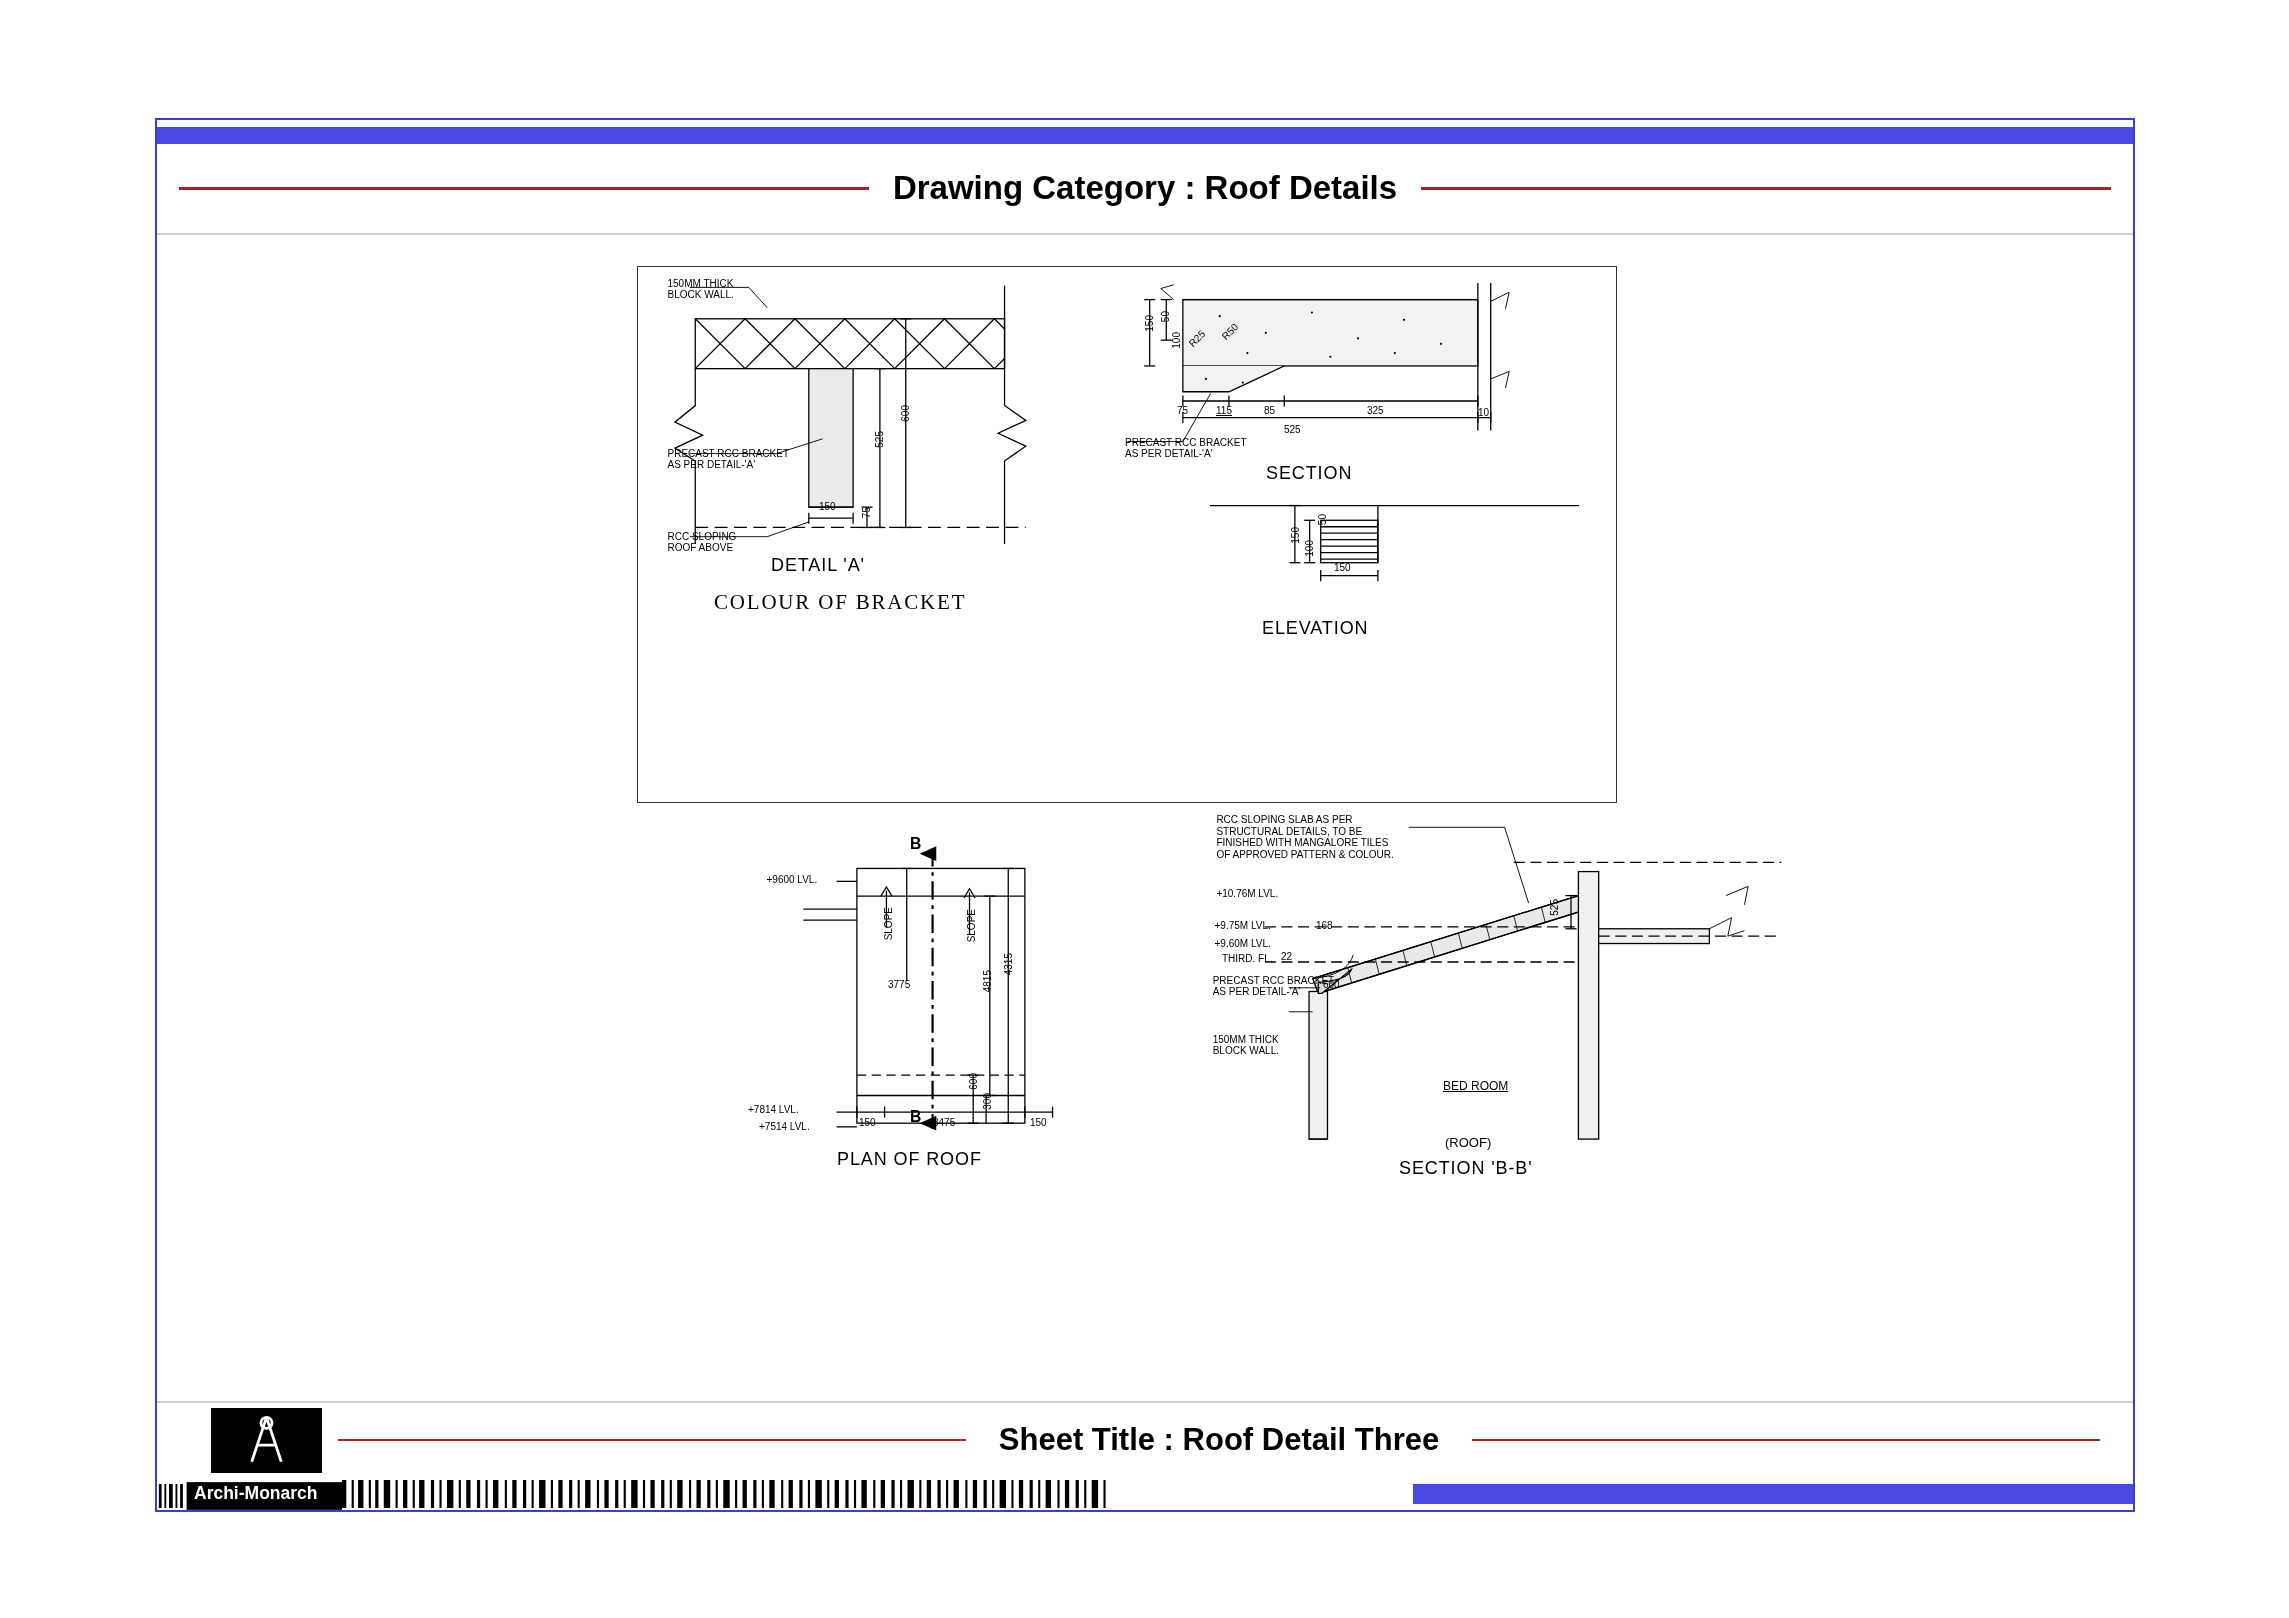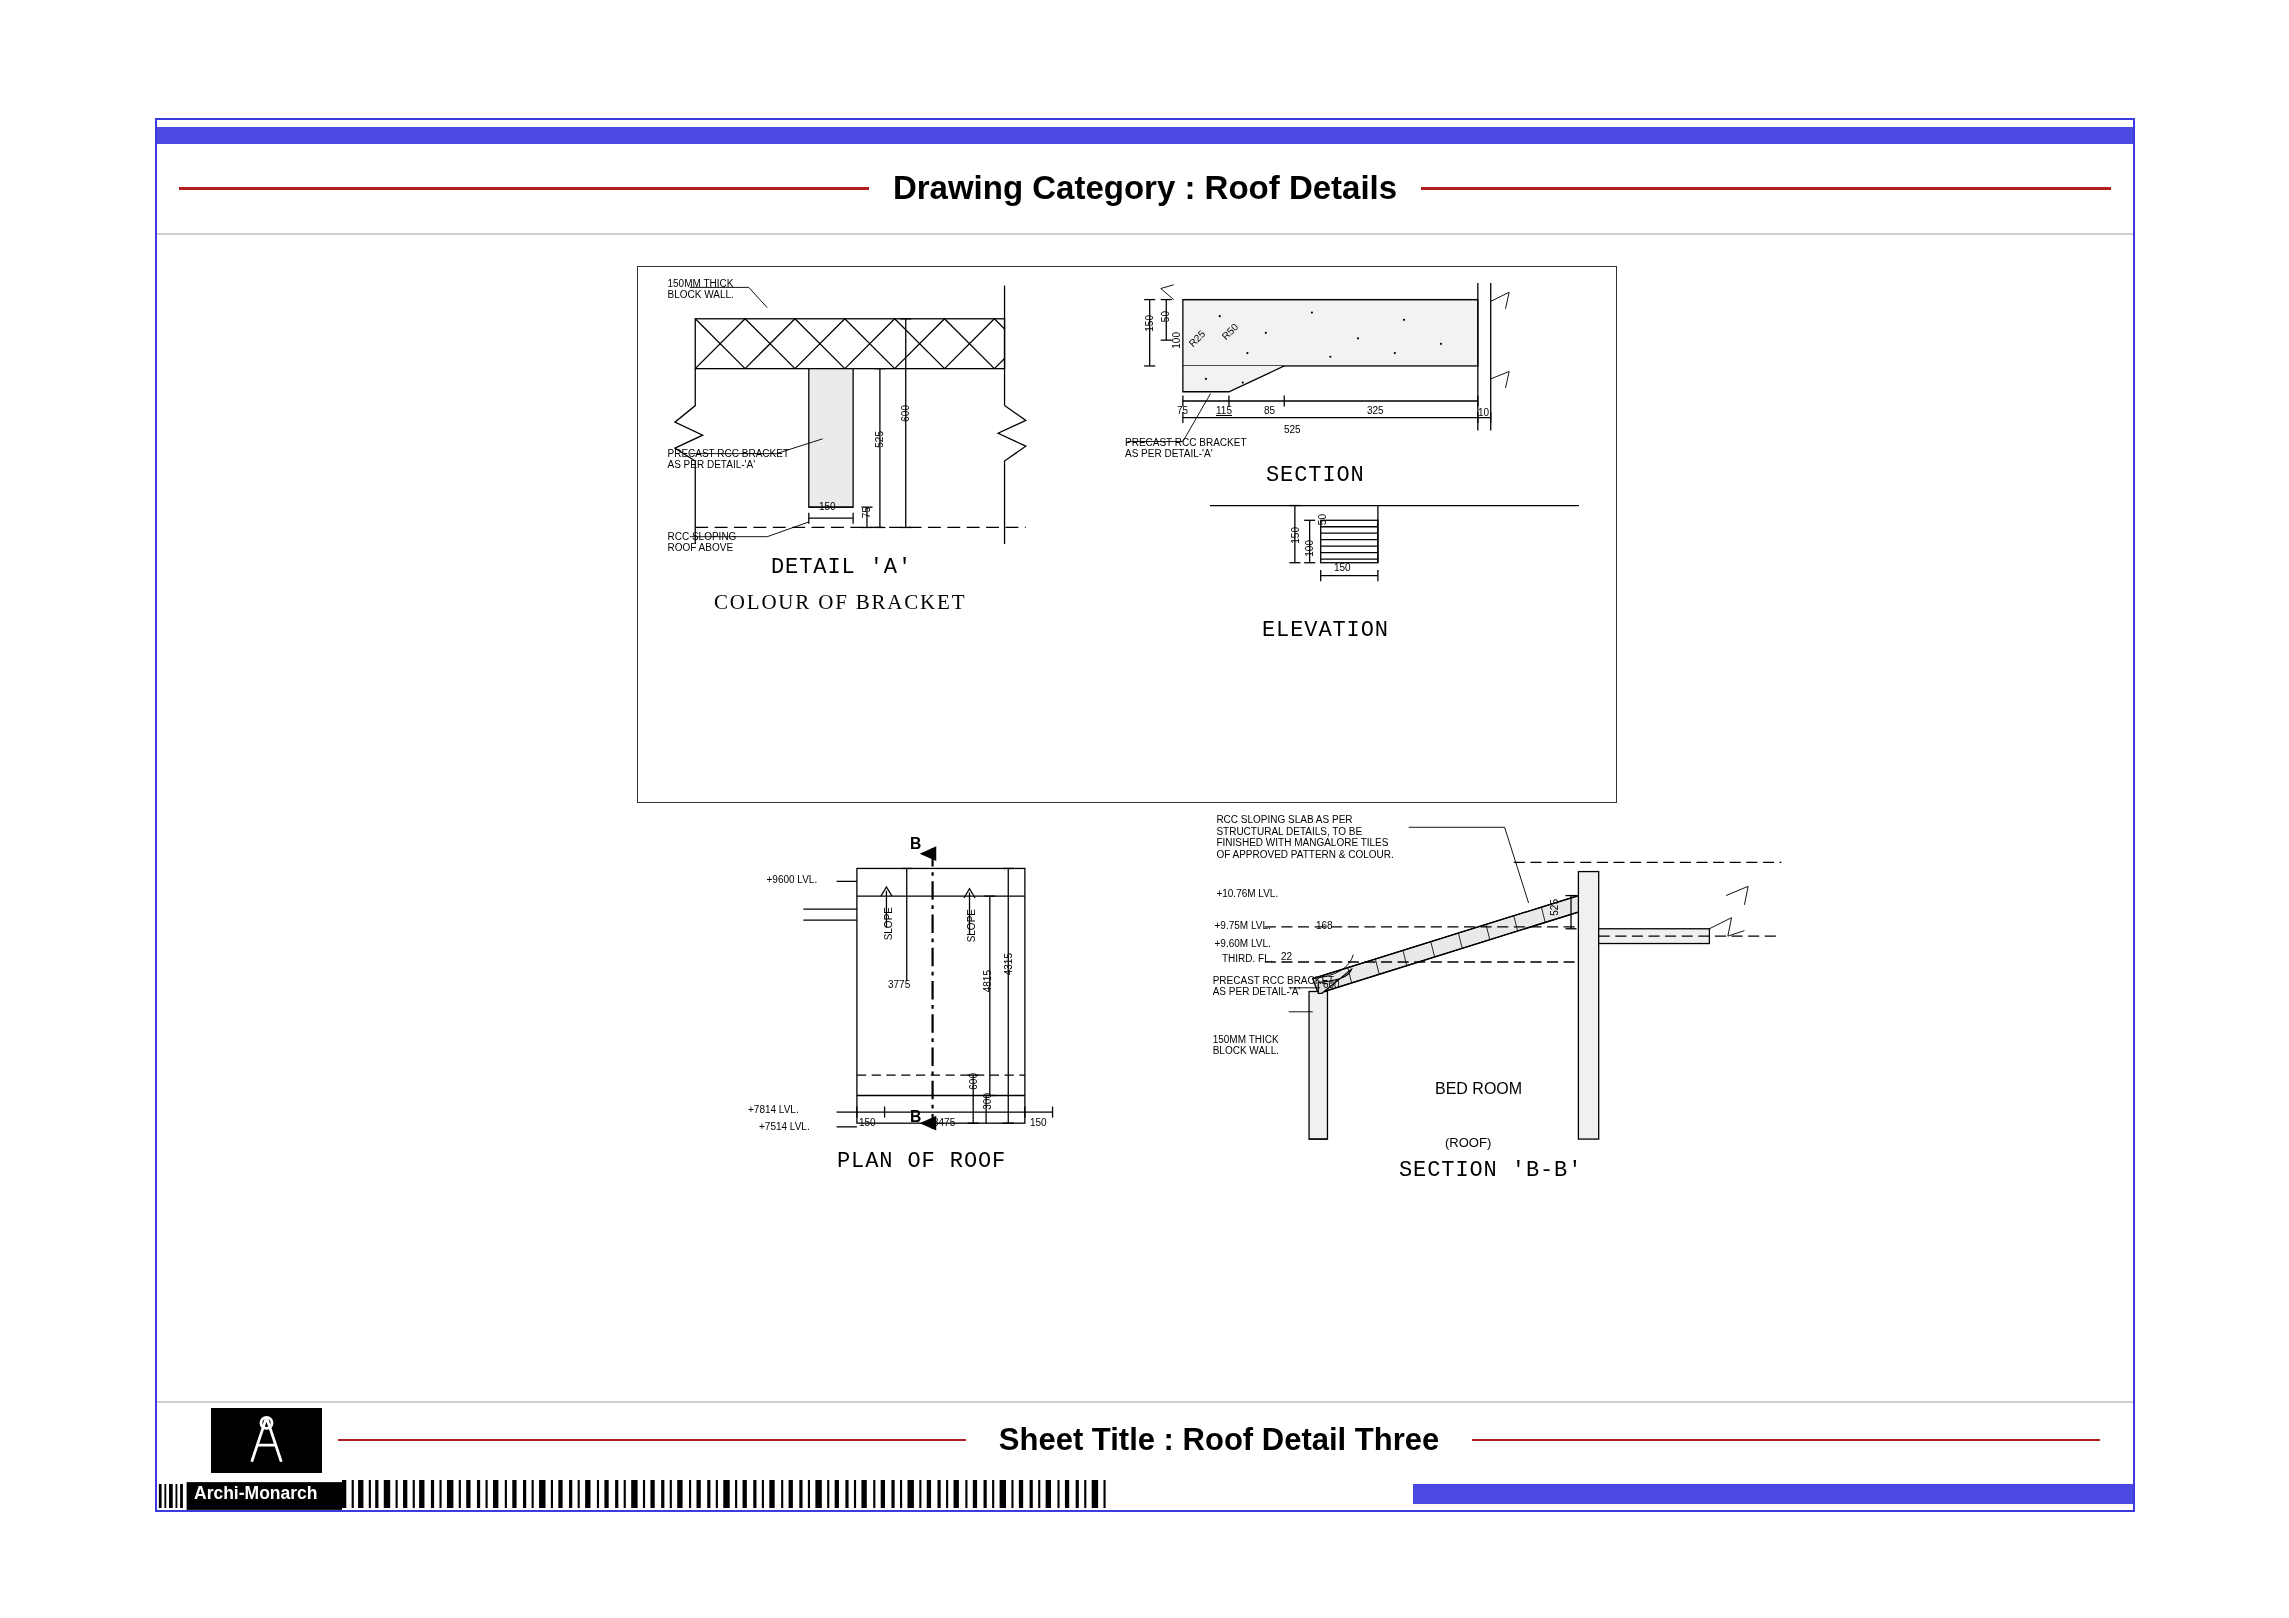--- a/index.html
+++ b/index.html
@@ -11,21 +11,21 @@
   .blue-bar{height:16.6px;background:#4a4ae2;margin-top:7.4px;}
   .cat-row{height:89px;display:flex;align-items:center;position:relative;}
   .cat-line{flex:1;height:2.8px;background:#b02020;}
   .cat-title{font-size:33px;font-weight:bold;color:#000;padding:0 24px;white-space:nowrap;}
   .cat-pad-l{width:22px;}
   .thin-sep{height:1.8px;background:#cfcfcf;margin:0 0 0 0;}
   .canvas{position:relative;height:969px;}
   .panelbox{position:absolute;border:1.8px solid #333;}
   .lbl{position:absolute;font-family:"Liberation Sans",sans-serif;color:#000;white-space:nowrap;}
   .tiny{font-size:10px;line-height:1.15;}
-  .cap{font-size:22px;letter-spacing:0.9px;font-family:Liberation Mono, monospace;}
+  .cap{font-size:18px;letter-spacing:0.9px;font-family:Liberation Sans, sans-serif;}
   .cap2{font-size:21px;letter-spacing:1.8px;font-family:"Liberation Serif",serif;}
   .vert{writing-mode:vertical-rl;transform:rotate(180deg);}
   .footer{position:absolute;left:0;right:0;bottom:0;}
   .foot-sep{height:1.8px;background:#cfcfcf;}
   .foot-row{height:74px;display:flex;align-items:center;padding:0 16.6px;}
   .logo{width:111px;height:65px;background:#000;position:relative;margin-left:37px;}
   .foot-line{flex:1;height:2.8px;background:#b02020;margin:0 16.6px;}
   .sheet-title{font-size:31px;font-weight:bold;white-space:nowrap;padding:0 16.6px;}
   .barcode-row{height:33px;display:flex;align-items:center;}
   .bc{height:28px;flex:1;}
@@ -322,21 +322,21 @@
       <div class="lbl tiny" style="left:7.4px;top:81px;">+10.76M LVL.</div>
       <div class="lbl tiny" style="left:5.5px;top:113px;">+9.75M LVL.</div>
       <div class="lbl tiny" style="left:5.5px;top:131px;">+9.60M LVL.</div>
       <div class="lbl tiny" style="left:13px;top:146px;">THIRD. FL.</div>
       <div class="lbl tiny" style="left:107px;top:113px;">168</div>
       <div class="lbl tiny vert" style="left:340px;top:92px;">525</div>
       <div class="lbl tiny" style="left:72px;top:144px;">22</div>
       <div class="lbl tiny" style="left:114px;top:172px;">600</div>
       <div class="lbl tiny" style="left:3.7px;top:168px;">PRECAST RCC BRACKET<br>AS PER DETAIL-'A'</div>
       <div class="lbl tiny" style="left:3.7px;top:227px;">150MM THICK<br>BLOCK WALL.</div>
-      <div class="lbl tiny" style="left:226px;top:273px;font-size:16px;">BED ROOM</div>
+      <div class="lbl tiny" style="left:234px;top:273px;font-size:12px;text-decoration:underline;">BED ROOM</div>
       <div class="lbl tiny" style="left:236px;top:329px;font-size:13px;">(ROOF)</div>
       <div class="lbl cap" style="left:190px;top:351px;">SECTION  'B-B'</div>
     </div>
 
   </div>
 
   <div class="footer">
     <div class="foot-sep"></div>
     <div class="foot-row">
       <div class="logo">

